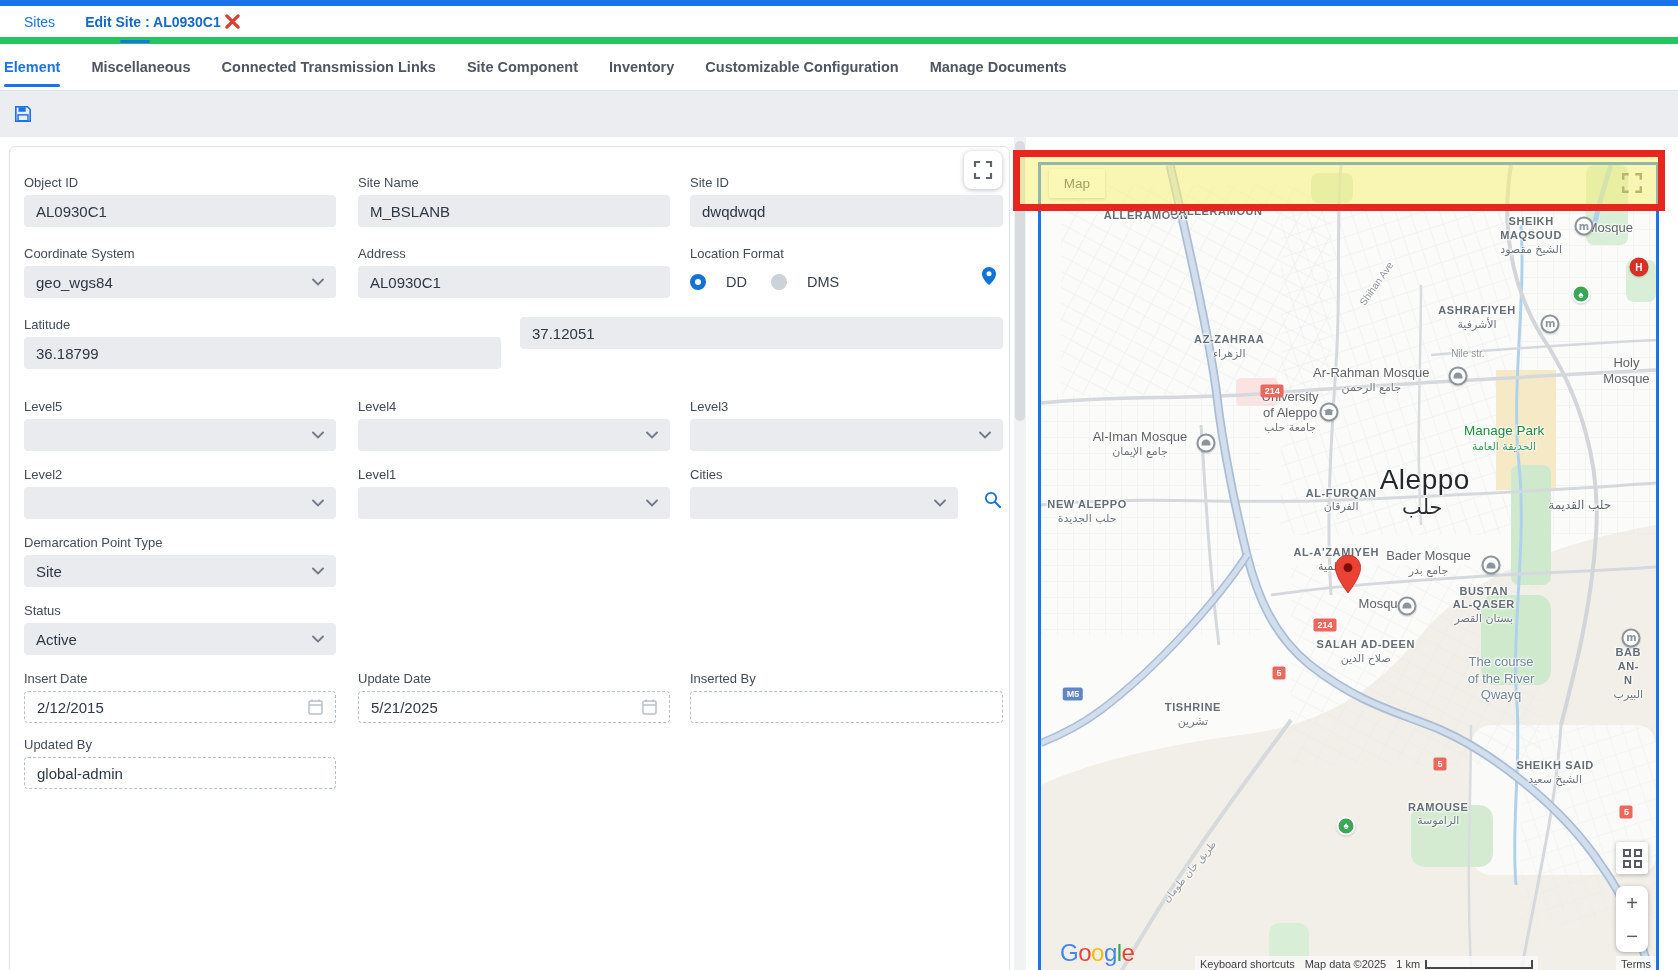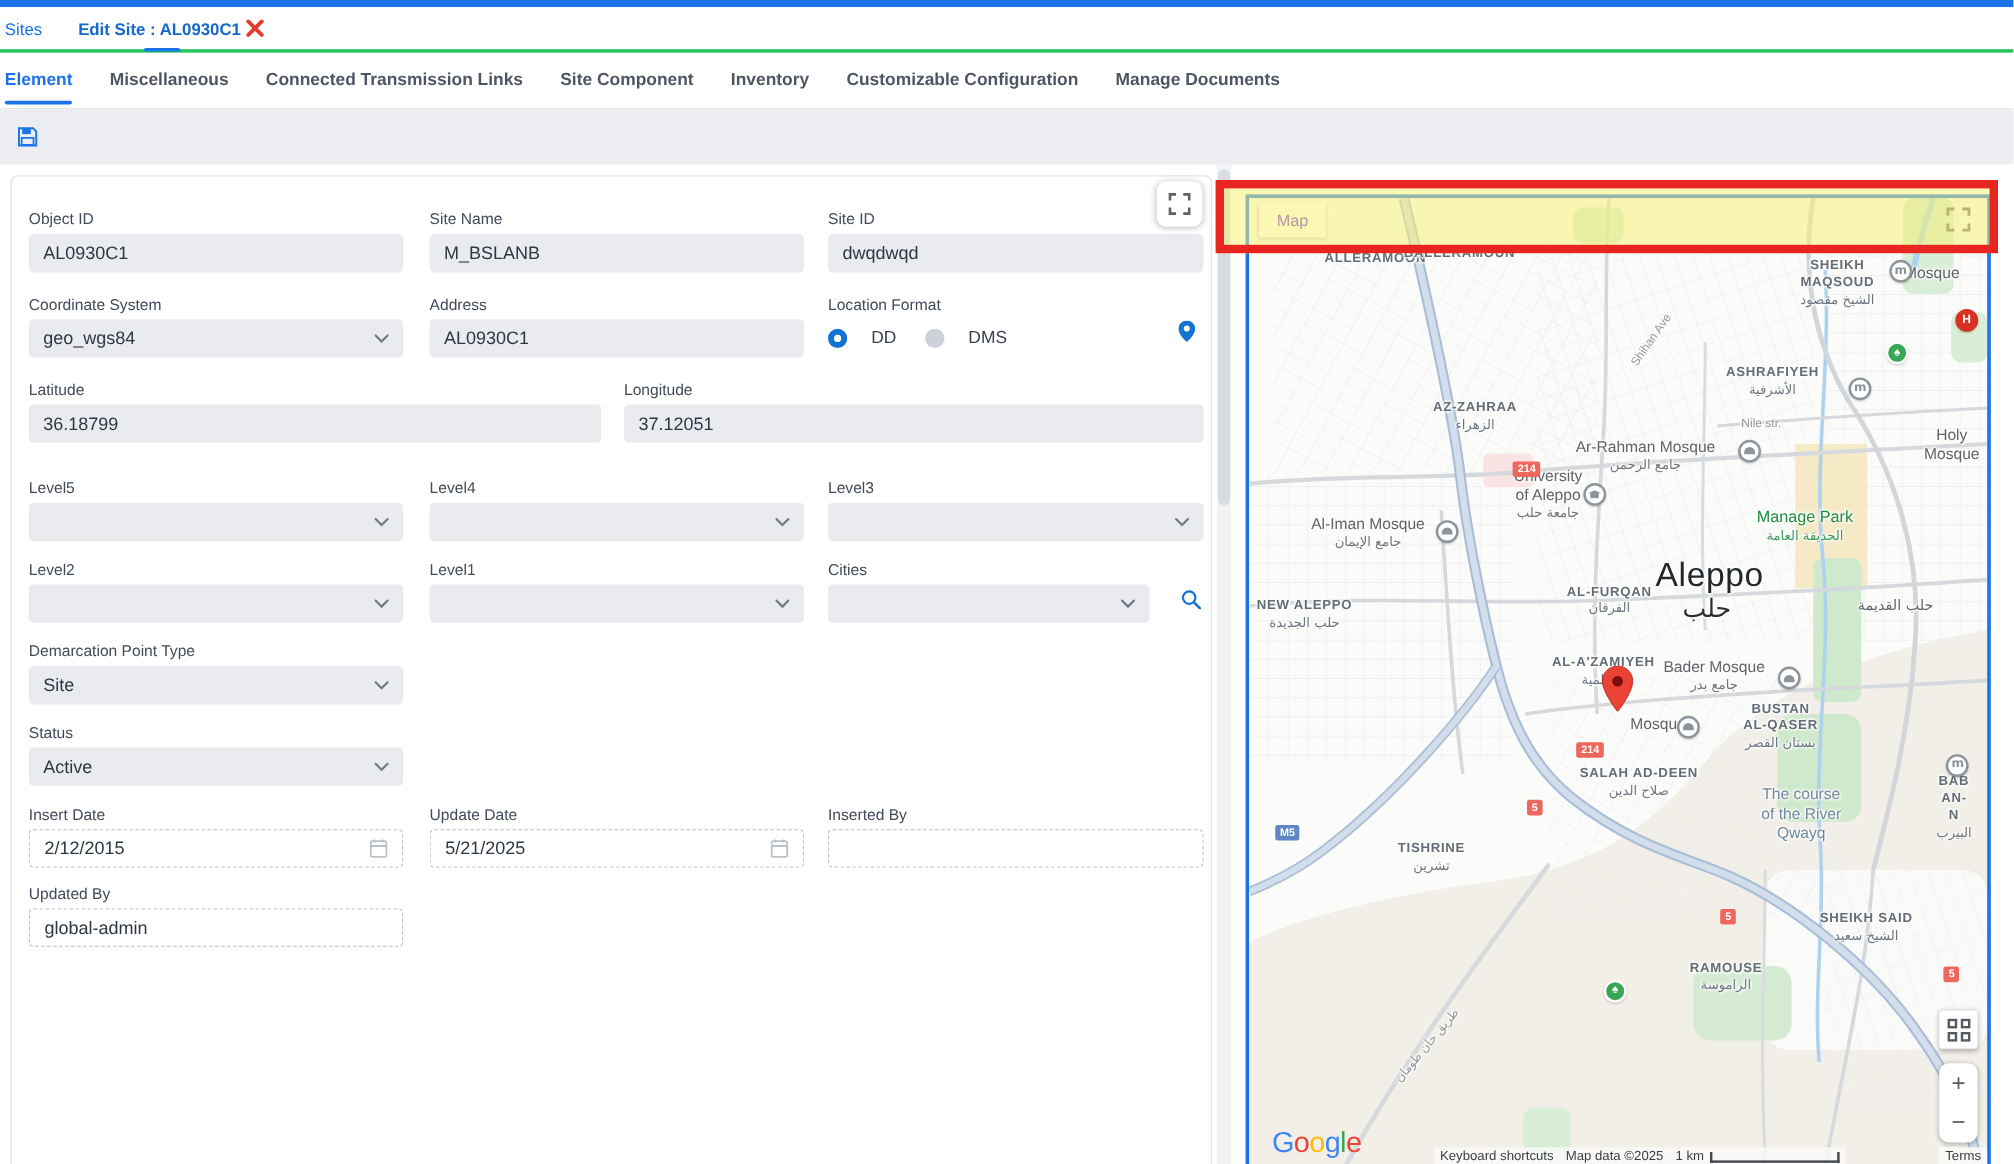--- a/index.html
+++ b/index.html
@@ -6,21 +6,21 @@
   body{
     width:1678px;height:970px;position:relative;overflow:hidden;
     background:#fff;font-family:"Liberation Sans",sans-serif;
     -webkit-font-smoothing:antialiased;
   }
   .ar{font-family:"DejaVu Sans",sans-serif;}
 
   
   .topbar{position:absolute;left:0;top:0;width:100%;height:6px;background:#1a73e8;}
   .crumbrow{position:absolute;left:0;top:6px;width:100%;height:38px;background:#fff;
-    border-bottom:3px solid #22c55e;display:flex;align-items:center;padding-left:4px;box-sizing:border-box;}
+    border-bottom:7px solid #22c55e;display:flex;align-items:center;padding-left:24px;box-sizing:border-box;}
   .crumb-sites{color:#1a73e8;font-size:14px;font-weight:500;margin-right:30px;cursor:pointer;}
   .crumb-edit{color:#1669c9;font-size:14px;font-weight:700;display:flex;align-items:center;gap:4px;}
   .crumb-ink{position:absolute;left:120px;top:34px;width:30px;height:3px;background:#1a73e8;border-radius:2px;}
   .close-x{width:15px;height:15px;display:inline-block;}
   .tabsrow{position:absolute;left:0;top:44px;width:100%;height:47px;background:#fff;
     border-bottom:1px solid #e3e5e9;display:flex;align-items:center;gap:31px;padding-left:4px;box-sizing:border-box;}
   .tab{font-size:14.5px;color:#4e5663;font-weight:700;padding:12px 0;cursor:pointer;position:relative;}
   .tab.active{color:#1a73e8;}
   .tab.active::after{content:"";position:absolute;left:0;right:0;bottom:0;height:3px;background:#1a73e8;border-radius:2px;}
   .toolbar{position:absolute;left:0;top:91px;width:100%;height:46px;background:#ebedf0;
@@ -50,21 +50,21 @@
   
   .vscroll{position:absolute;left:1014px;top:137px;width:12px;height:833px;background:#f1f2f4;}
   .vthumb{position:absolute;left:1px;top:4px;width:10px;height:280px;background:#d8dbdf;border-radius:5px;}
 
   
   .map{position:absolute;left:1038px;top:162px;width:615px;height:807px;box-sizing:content-box;
     border:3px solid #1a73e8;background:#f2efe8;overflow:hidden;z-index:10;cursor:grab;}
   .map svg.base{position:absolute;left:0;top:0;}
   .mapchip{position:absolute;left:8px;top:4px;width:56px;height:29px;background:rgba(255,255,255,.95);
     border-radius:2px;box-shadow:0 1px 3px rgba(0,0,0,.25);display:flex;align-items:center;justify-content:center;
-    font-size:13.5px;color:#6d28d9;z-index:12;cursor:pointer;}
+    font-size:13.5px;color:#404040;z-index:12;cursor:pointer;}
   .map-fs{position:absolute;right:10px;top:4px;width:28px;height:28px;display:flex;align-items:center;
     justify-content:center;z-index:12;cursor:pointer;}
   
   .ml{position:absolute;transform:translate(-50%,-50%);text-align:center;white-space:pre-line;z-index:11;
     text-shadow:0 0 3px #fff,0 0 3px #fff,1px 1px 2px #fff,-1px -1px 2px #fff;line-height:1.25;pointer-events:none;}
   .ml .ar{display:block;font-weight:400;}
   .ml-district{font-size:11px;font-weight:700;color:#646d76;letter-spacing:.6px;}
   .ml-district .ar{font-size:11px;color:#6d7680;letter-spacing:0;}
   .ml-districtar{font-size:12px;color:#5f6870;font-family:"DejaVu Sans",sans-serif;}
   .ml-poilabel{font-size:13px;color:#5f6368;}
@@ -193,21 +193,20 @@
       <path d="M7 0C3.1 0 0 3.1 0 7c0 5.2 7 11 7 11s7-5.8 7-11C14 3.1 10.9 0 7 0z" fill="#1273d4"></path>
       <circle cx="7" cy="6.8" r="2.5" fill="#fff"></circle>
     </svg>
   </button>
 
   <div class="fgroup" style="left:14px;top:170px;width:477px;">
     <span class="flabel">Latitude</span>
     <input class="tbox" value="36.18799" style="">
   </div>
   <div class="fgroup" style="left:510px;top:170px;width:483px;">
-    <span class="flabel">Longitude</span>
     <input class="tbox" value="37.12051" style="">
   </div>
 
   <div class="fgroup" style="left:14px;top:252px;width:312px;">
     <span class="flabel">Level5</span>
     <div class="sbox">
         <span></span>
       <svg class="chev" width="12" height="8" viewBox="0 0 12 8">
           <path d="M1 1.5 L6 6.5 L11 1.5" stroke="#6f7987" stroke-width="1.8" fill="none" stroke-linecap="round"></path>
         </svg>

